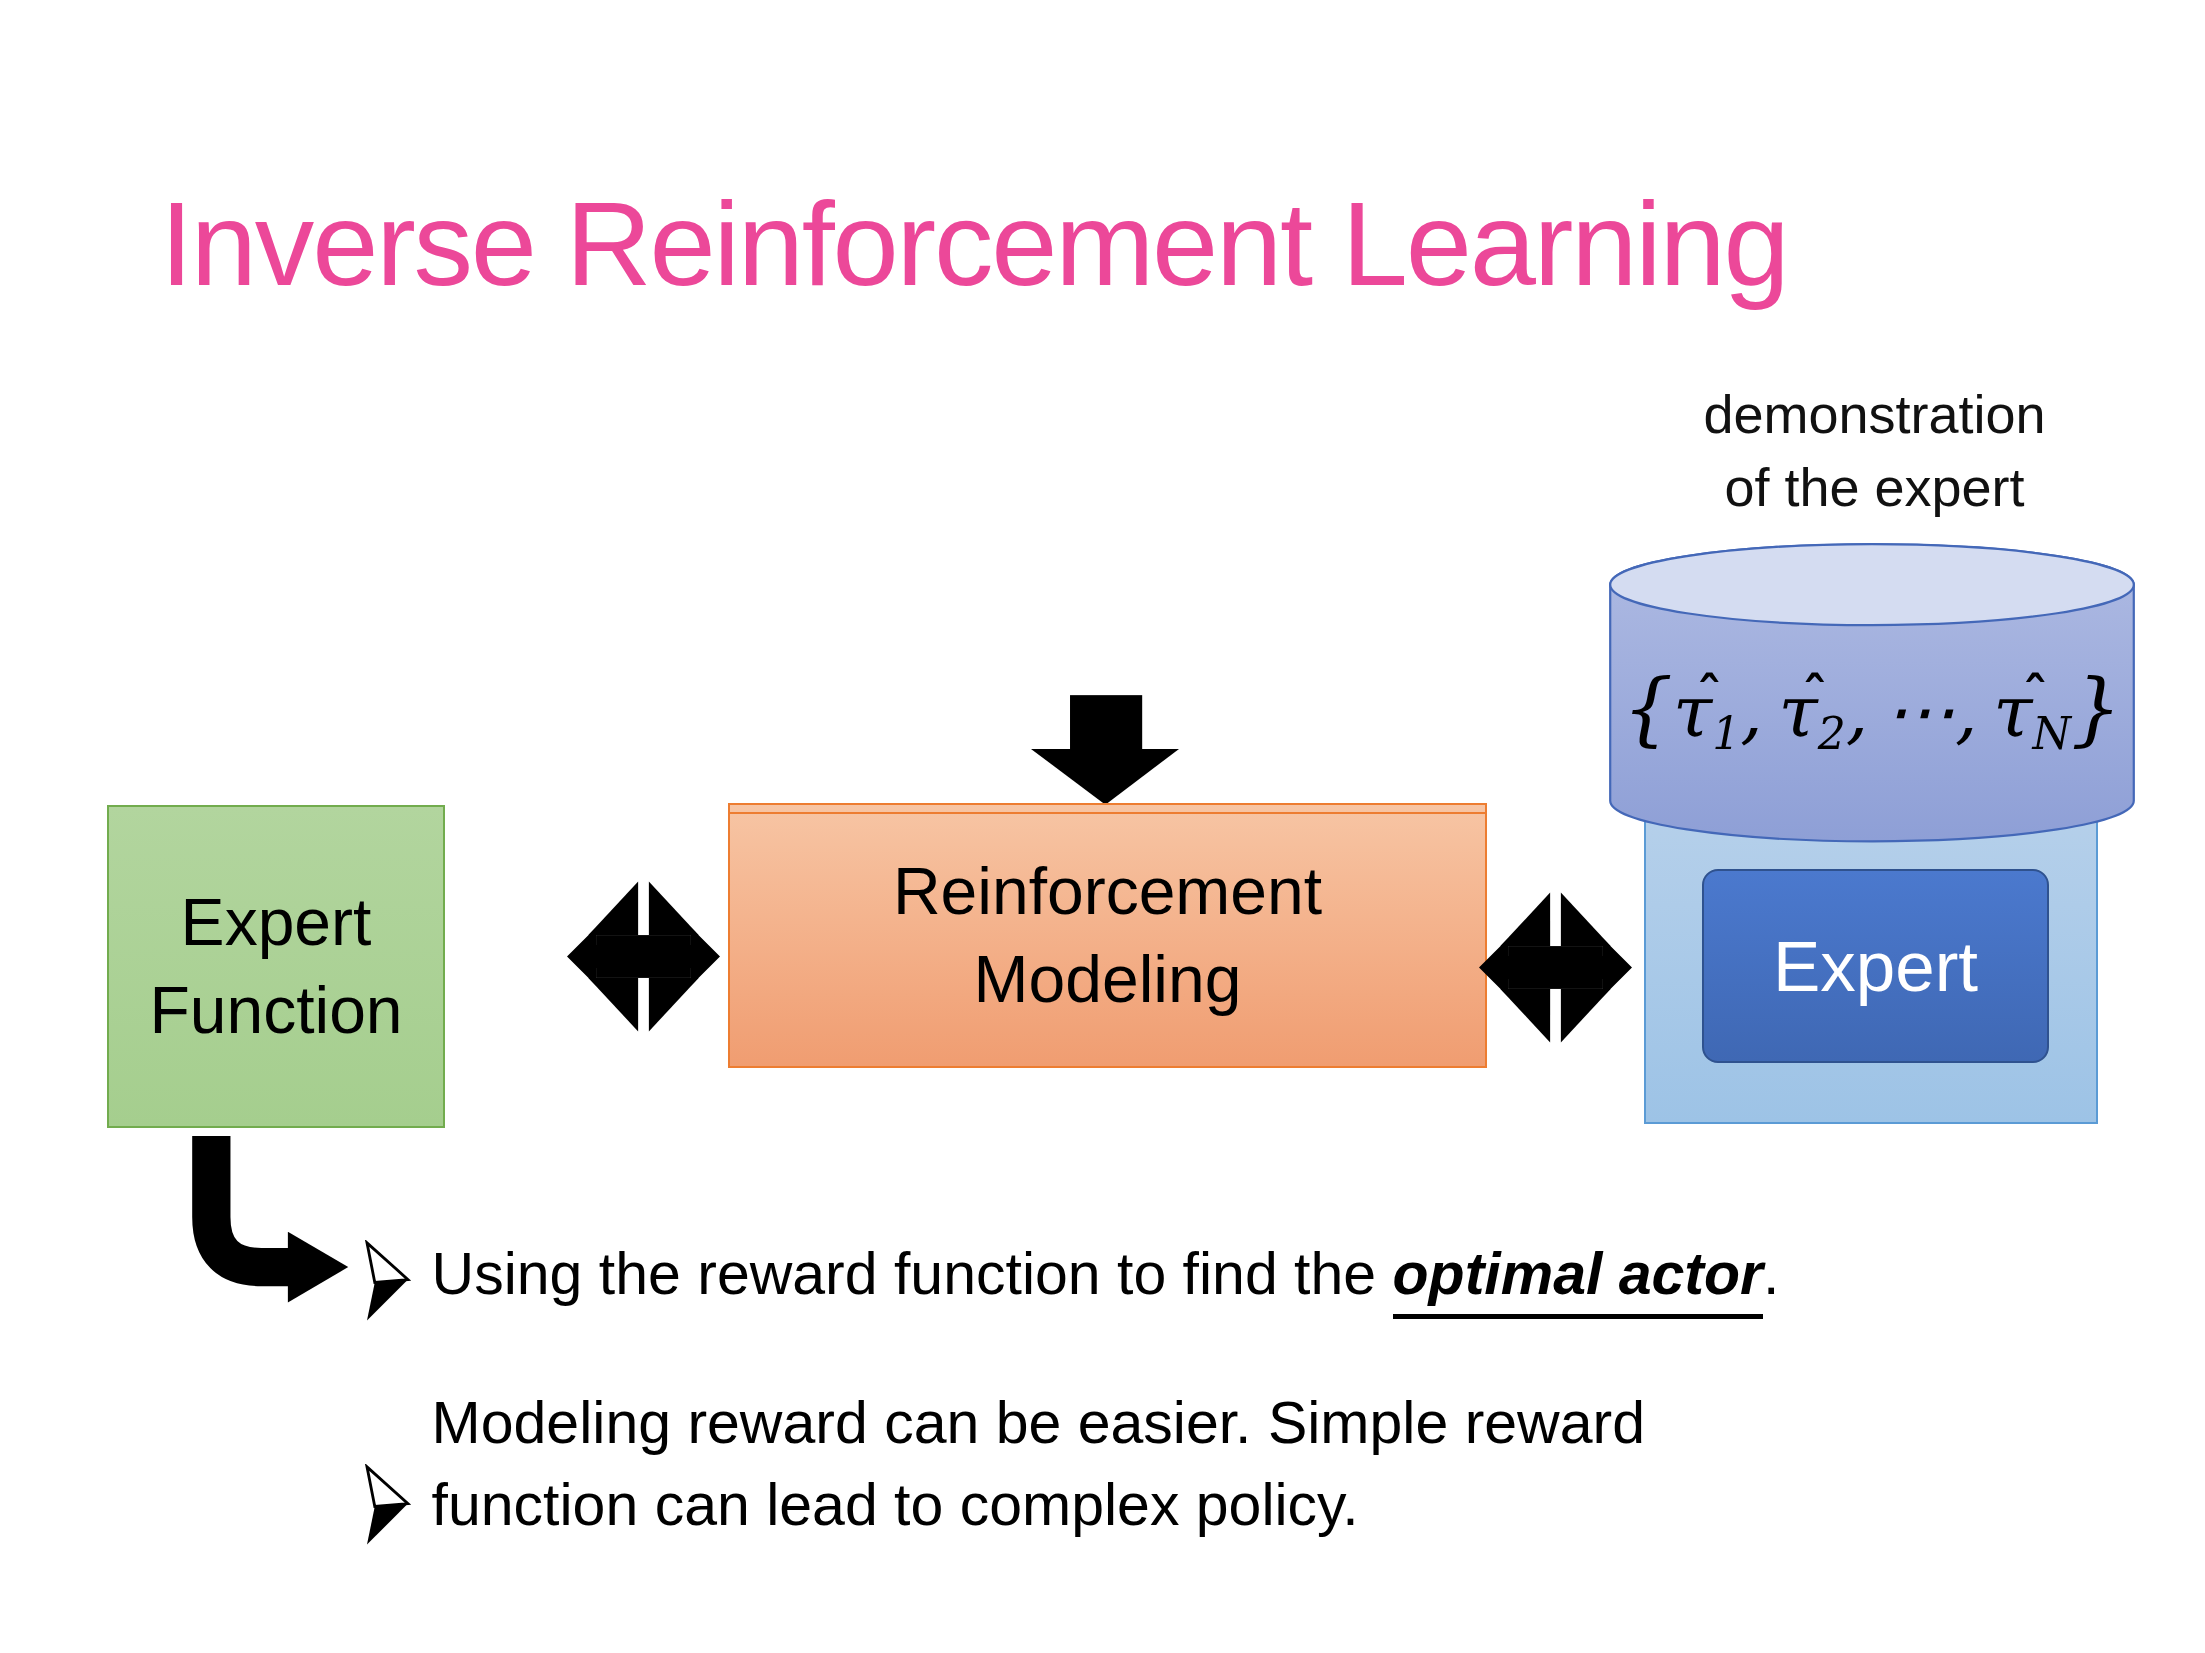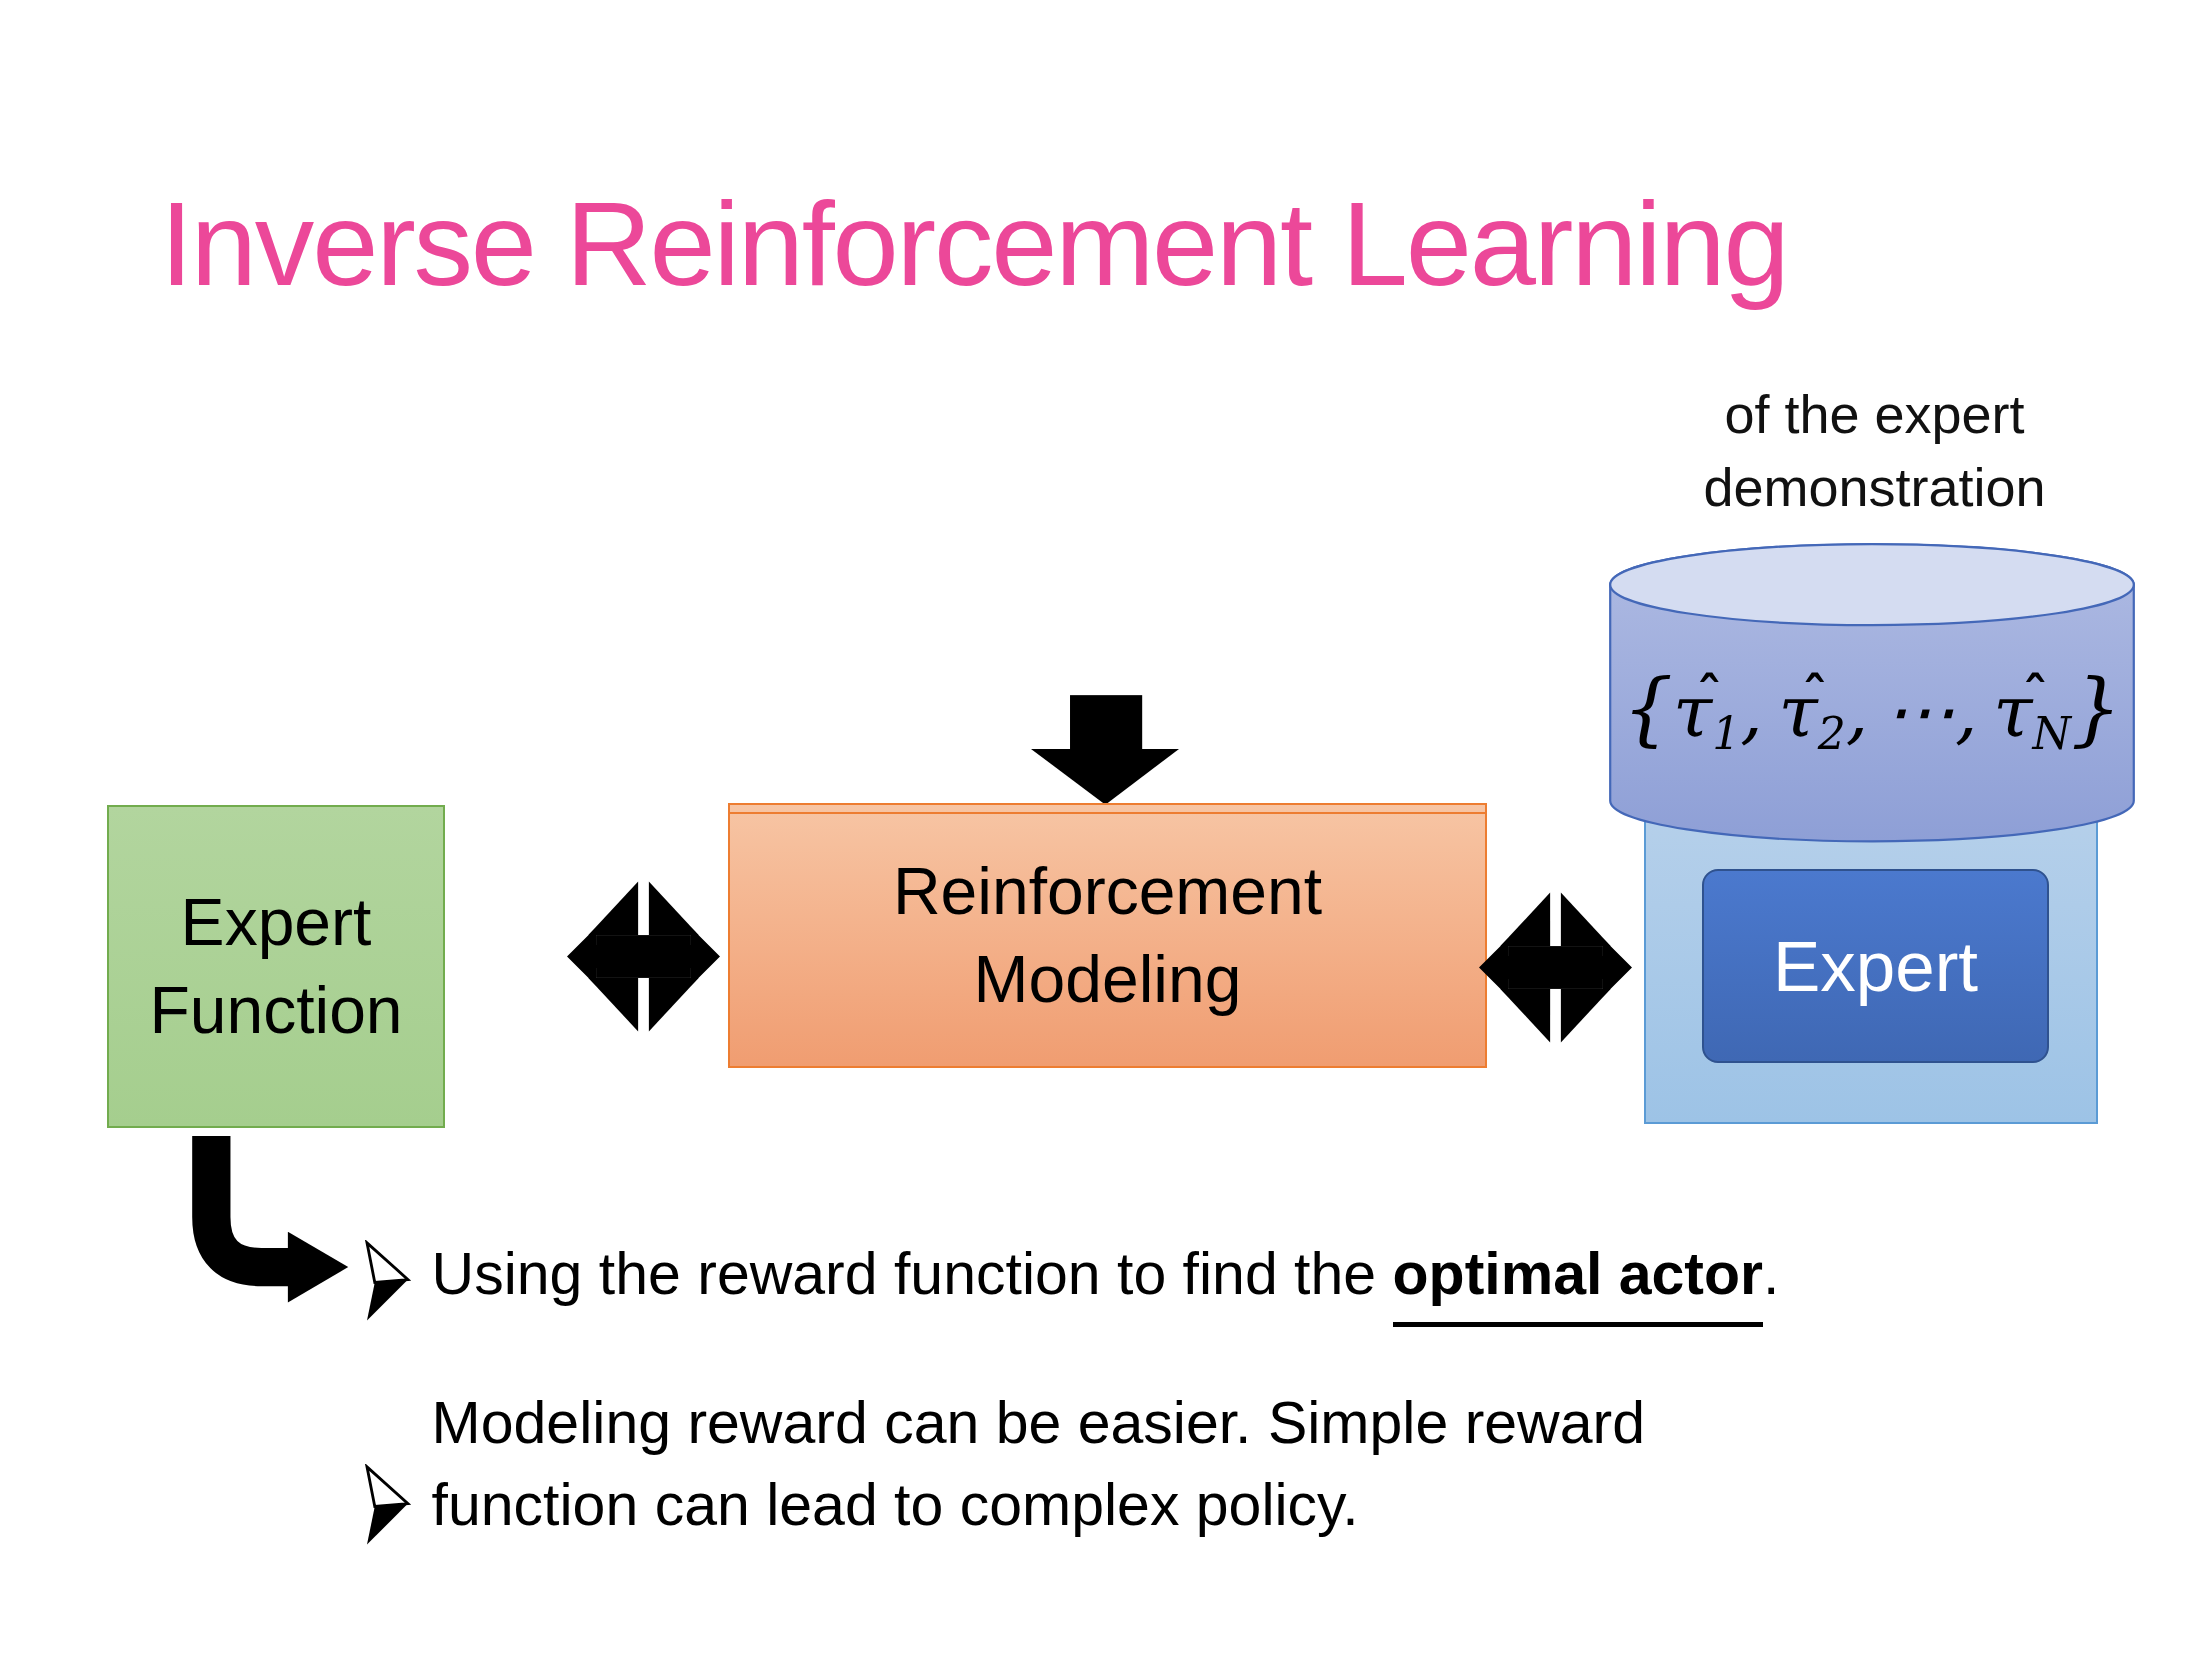--- a/index.html
+++ b/index.html
@@ -80,34 +80,34 @@
 
   .arrow-shape { fill:var(--arrow, #000); }
 
   .bullet { display:flex; align-items:flex-start; }
   .bullet .marker { flex:0 0 auto; margin-top:7.4px; margin-right:20.6px; }
   .bullet p { margin:0; font-size:59px; line-height:82px; color:#000; }
   .bullet-1 { left:364px; top:1233px; }
   .bullet-2 { left:364px; top:1382px;align-items:flex-end; }
   .bullet-2 p { width:1397px; }
   .em-phrase {
-    font-weight:bold; 
-    border-bottom:5.9px solid #000; padding-bottom:15px;
+    font-weight:bold; font-style:italic;
+    border-bottom:5.9px solid #000; padding-bottom:7px;
   }
 </style>
 </head>
 <body>
 
 <div class="slide">
 
   <h1 class="abs title">Inverse Reinforcement Learning</h1>
 
   <div class="abs demo-label">
+    <div>demonstration</div>
     <div>of the expert</div>
-    <div>demonstration</div>
   </div>
 
 
   <svg class="abs" style="left:1031px; top:695px;" width="148" height="110" viewBox="0 0 201 149">
     <rect class="arrow-shape" x="53" y="0" width="98" height="74"></rect>
     <polygon class="arrow-shape" points="0,73 201,73 101,149"></polygon>
   </svg>
 
   <div class="abs box reward-box">
     <span>

